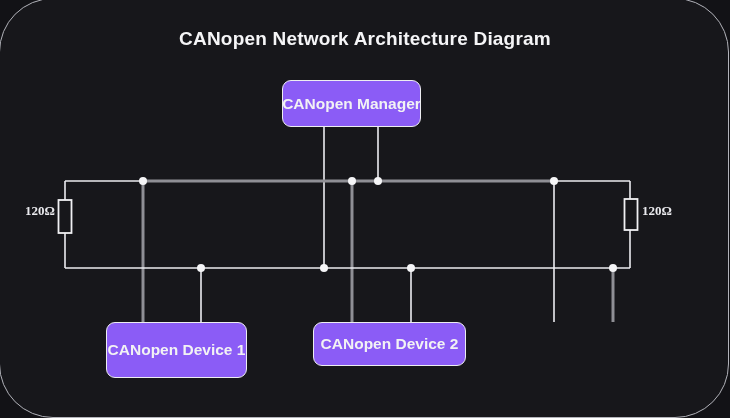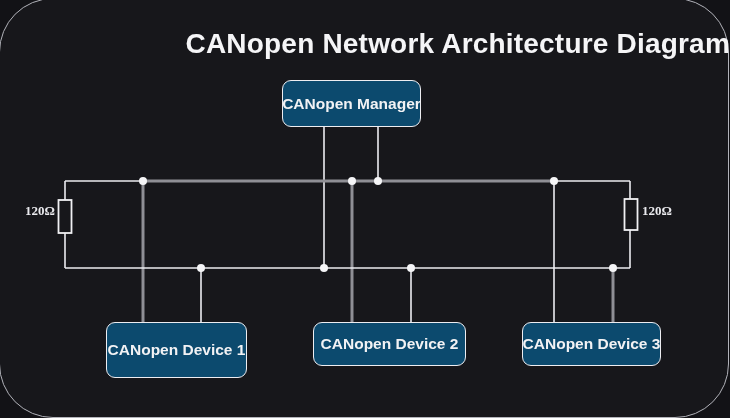--- a/index.html
+++ b/index.html
@@ -24,37 +24,37 @@
     border: 1.5px solid #b2b3ba;
     border-radius: 54px;
     background: #17171b;
     box-sizing: border-box;
   }
   .title {
     position: absolute;
     left: 0;
     top: 28px;
     width: 730px;
-    text-align: right;
-    font-size: 28px;
+    text-align: center;
+    font-size: 19px;
     font-weight: bold;
     color: #f5f5f7;
     letter-spacing: 0.2px;
   }
   .wiring {
     position: absolute;
     left: 0;
     top: 0;
   }
   .node {
     position: absolute;
     box-sizing: border-box;
     border: 1.6px solid #ededf1;
     border-radius: 9px;
-    background: #0c4a6e;
+    background: #8b5cf6;
     color: #f2f2f4;
     font-weight: bold;
     font-size: 15.5px;
     display: flex;
     align-items: center;
     justify-content: center;
     white-space: nowrap;
   }
   .node-manager { left: 282px; top: 80px;  width: 139px; height: 47px; }
   .node-dev1    { left: 106px; top: 322px; width: 141px; height: 56px; }
@@ -118,19 +118,18 @@
       <circle cx="613" cy="268" r="4"></circle>
     </g>
   </svg>
 
   <div class="node node-manager">CANopen Manager</div>
 
   <div class="node node-dev1">CANopen Device 1</div>
 
   <div class="node node-dev2">CANopen Device 2</div>
 
-  <div class="node node-dev3">CANopen Device 3</div>
 
   <div class="term-label term-label-left">120Ω</div>
 
   <div class="term-label term-label-right">120Ω</div>
 
 </div>
 
 </body></html>

